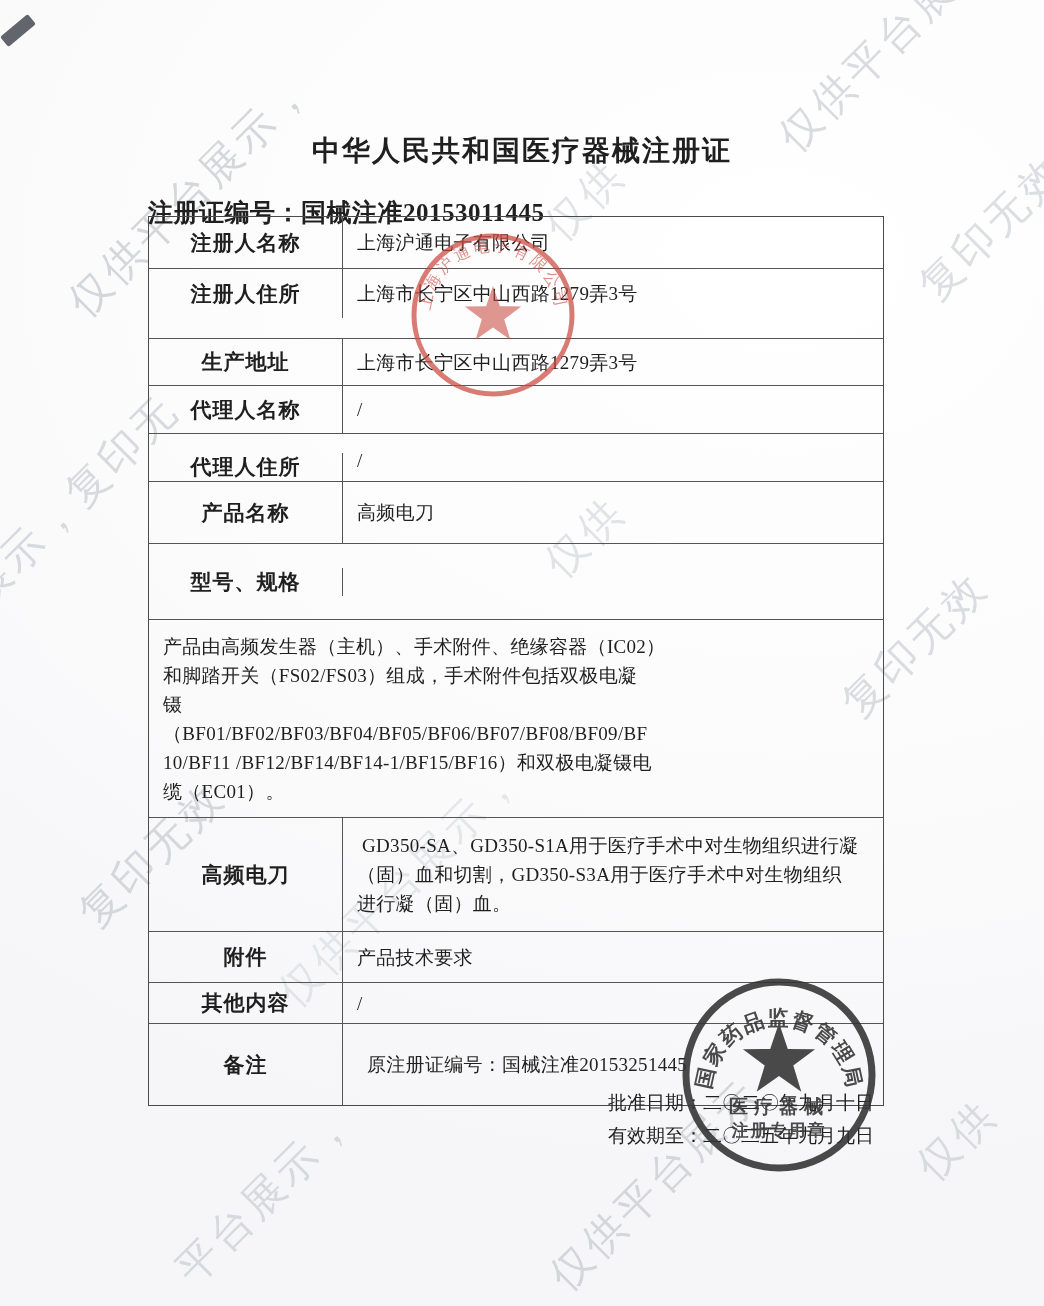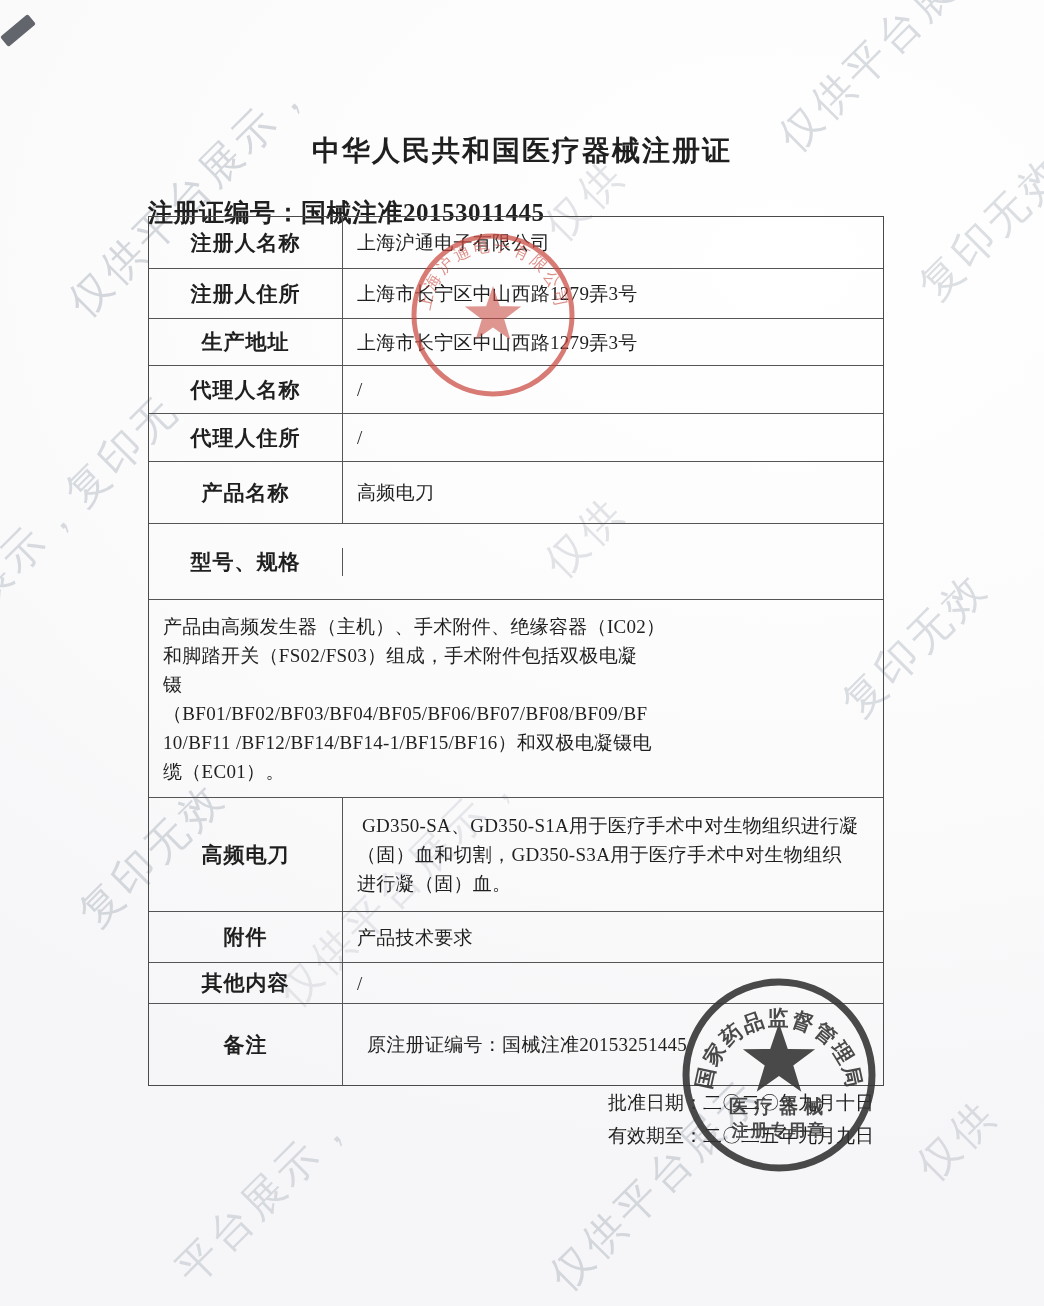--- a/index.html
+++ b/index.html
@@ -96,29 +96,29 @@
 
   <div class="cert-table" id="cert-table">
       <div class="t-row" style="height: 51px;">
         <div class="t-label">注册人名称</div>
         <div class="t-value">上海沪通电子有限公司</div>
       </div>
       <div class="t-row" style="height: 49px;">
         <div class="t-label">注册人住所</div>
         <div class="t-value">上海市长宁区中山西路1279弄3号</div>
       </div>
-      <div class="t-row" style="height: 46px;">
+      <div class="t-row" style="height: 46px; margin-top: 20px;">
         <div class="t-label">生产地址</div>
         <div class="t-value">上海市长宁区中山西路1279弄3号</div>
       </div>
       <div class="t-row" style="height: 47px;">
         <div class="t-label">代理人名称</div>
         <div class="t-value">/</div>
       </div>
-      <div class="t-row" style="height: 47px;">
+      <div class="t-row" style="height: 47px; align-items: flex-end;">
         <div class="t-label">代理人住所</div>
         <div class="t-value">/</div>
       </div>
       <div class="t-row" style="height: 61px;">
         <div class="t-label">产品名称</div>
         <div class="t-value">高频电刀</div>
       </div>
       <div class="t-row" style="height: 75px; align-items: center;">
         <div class="t-label">型号、规格</div>
       </div>

